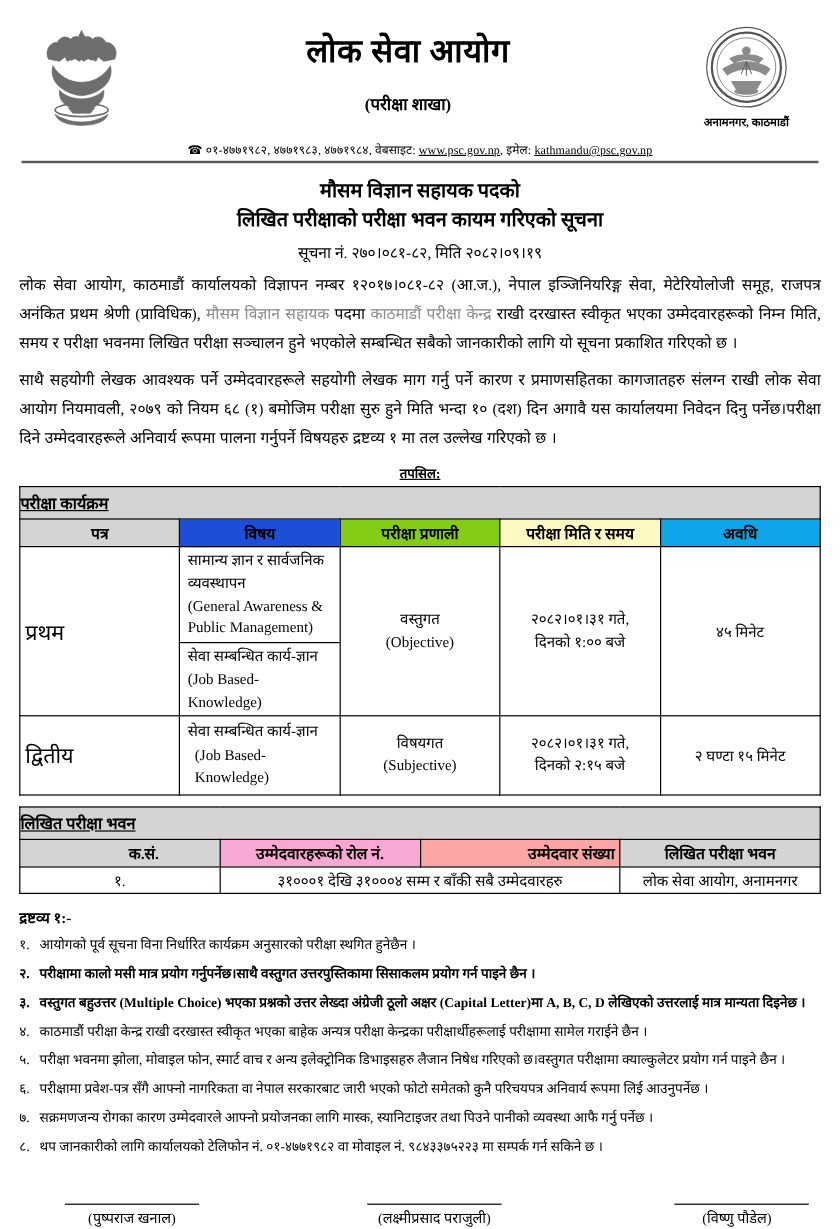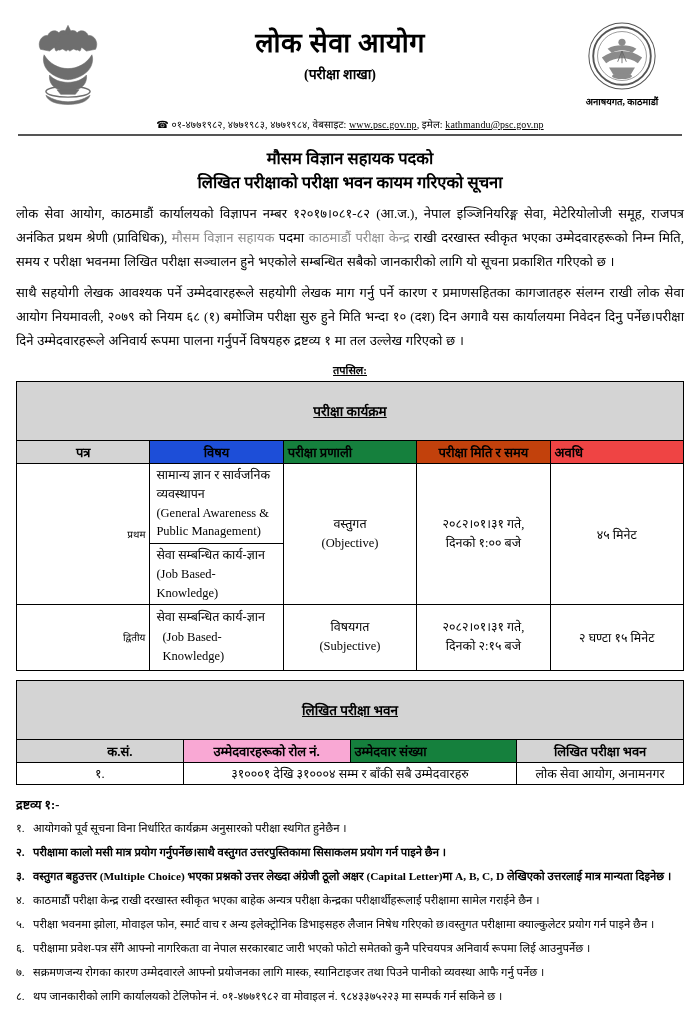--- a/index.html
+++ b/index.html
@@ -14,21 +14,21 @@
   }
   .page { width: 700px; padding: 14px 16px 10px 16px; position: relative; }
 
   
   .header { display: flex; align-items: flex-start; justify-content: space-between; }
   .emblem-left { width: 104px; flex: 0 0 104px; display: flex; justify-content: center; padding-top: 4px; }
   .emblem-right { width: 124px; flex: 0 0 124px; display: flex; flex-direction: column; align-items: center; padding-top: 6px; }
   .head-center { flex: 1 1 auto; text-align: center; padding-top: 14px; }
   .org-name { font-size: 27px; font-weight: bold; letter-spacing: .5px; line-height: 1.16; }
   .office-name { font-size: 22px; font-weight: bold; line-height: 1.3; margin-top: 2px; }
-  .branch-name { font-size: 14px; font-weight: bold; margin-top: 5px; }
+  .branch-name { font-size: 14px; font-weight: bold; margin-top: 18px; }
   .seal-caption { font-size: 9.5px; font-weight: bold; margin-top: 3px; white-space: nowrap; }
 
   .contact-line {
     text-align: center;
     font-size: 10px;
     margin-top: 7px;
     letter-spacing: .1px;
   }
   .contact-line .u { text-decoration: underline; }
   .rule { border-bottom: 2px solid #555; margin: 3px 2px 0 2px; }
@@ -49,31 +49,30 @@
   .g { color: #8a8a8a; }
 
   .tapasil { text-align: center; font-size: 11px; font-weight: bold; margin-top: 9px; }
   .tapasil span { text-decoration: underline; }
 
   
   table { border-collapse: collapse; width: 100%; margin-top: 4px; table-layout: fixed; }
   table td, table th { border: 1px solid #000; padding: 2px 4px; font-size: 12.5px; vertical-align: middle; }
   .tbl-banner {
     background: #d4d4d4;
-    text-align: center;
     font-weight: bold;
     font-size: 13.5px;
-    padding: 20px 0;
+    padding: 4px 0;
   }
   .tbl-banner span { text-decoration: underline; }
   .c { text-align: center; }
   .subj-inner { padding: 2px 6px; font-size: 12.5px; line-height: 1.5; }
   .subj-top { border-bottom: 1px solid #000; }
   .two-line { line-height: 1.55; }
-  .paper-label { text-align: right; font-size: 10px; border-radius: 12px; }
+  .paper-label { text-align: left; font-size: 18px; border-radius: 12px; }
 
   
   .notes { margin-top: 11px; }
   .notes-title { font-size: 12.5px; font-weight: bold; }
   .note-row { display: flex; font-size: 11.3px; line-height: 1.6; margin-top: 6px; }
   .note-num { flex: 0 0 17px; }
   .note-txt { flex: 1 1 auto; }
   .note-bold .note-txt, .note-bold .note-num { font-weight: bold; }
 
   
@@ -122,37 +121,38 @@
           <path d="M50 26c3 0 5 2 5 5s-2 5-5 5-5-2-5-5 2-5 5-5z"></path>
           <path d="M30 40c6-4 12-5 20-5s14 1 20 5l-6 6c-4-3-9-4-14-4s-10 1-14 4z"></path>
           <path d="M22 52c8-6 18-9 28-9s20 3 28 9l-6 8c-6-5-14-7-22-7s-16 2-22 7z"></path>
           <path d="M32 66h36l-6 10H38z"></path>
           <ellipse cx="50" cy="78" rx="14" ry="4"></ellipse>
         </g>
         <g fill="none" stroke="#666" stroke-width="1.2">
           <path d="M50 43 L44 58 M50 43 L56 58 M50 43 L50 60"></path>
         </g>
       </svg>
-      <div class="seal-caption">अनाषयगत, काठमाडौं</div>
+      <div class="seal-caption">अनामनगर, काठमाडौं</div>
     </div>
   </div>
 
   <div class="contact-line">
     <span>☎</span>
     <span>०१-४७७१९८२, ४७७१९८३, ४७७१९८४,</span>
     <span>वेबसाइट:</span>
     <span class="u">www.psc.gov.np</span><span>, इमेल:</span>
     <span class="u">kathmandu@psc.gov.np</span>
   </div>
   <div class="rule"></div>
 
   <div class="title-block">
     <div class="title-1">मौसम विज्ञान सहायक पदको</div>
     <div class="title-2">लिखित परीक्षाको परीक्षा भवन कायम गरिएको सूचना</div>
   </div>
+  <div class="notice-no">सूचना नं. २७०।०८१-८२, मिति २०८२।०९।१९</div>
 
   <div class="para">
     <span>लोक सेवा आयोग, काठमाडौं कार्यालयको विज्ञापन नम्बर १२०१७।०८१-८२ (आ.ज.), नेपाल इञ्जिनियरिङ्ग सेवा, मेटेरियोलोजी समूह, राजपत्र अनंकित प्रथम श्रेणी (प्राविधिक), </span><span class="g">मौसम विज्ञान सहायक</span><span> पदमा </span><span class="g">काठमाडौं परीक्षा केन्द्र</span><span> राखी दरखास्त स्वीकृत भएका उम्मेदवारहरूको निम्न मिति, समय र परीक्षा भवनमा लिखित परीक्षा सञ्चालन हुने भएकोले सम्बन्धित सबैको जानकारीको लागि यो सूचना प्रकाशित गरिएको छ ।</span>
   </div>
 
   <div class="para">साथै सहयोगी लेखक आवश्यक पर्ने उम्मेदवारहरूले सहयोगी लेखक माग गर्नु पर्ने कारण र प्रमाणसहितका कागजातहरु संलग्न राखी लोक सेवा आयोग नियमावली, २०७९ को नियम ६८ (१) बमोजिम परीक्षा सुरु हुने मिति भन्दा १० (दश) दिन अगावै यस कार्यालयमा निवेदन दिनु पर्नेछ।परीक्षा दिने उम्मेदवारहरूले अनिवार्य रूपमा पालना गर्नुपर्ने विषयहरु द्रष्टव्य १ मा तल उल्लेख गरिएको छ ।</div>
 
   <div class="tapasil">
     <span>तपसिल:</span>
   </div>
@@ -160,23 +160,23 @@
   <table>
     <tbody>
       <tr>
         <td class="tbl-banner" colspan="5">
           <span>परीक्षा कार्यक्रम</span>
         </td>
       </tr>
       <tr>
         <td style="width:58px;background:#d4d4d4;text-align:center;font-weight:bold;font-size:13px;">पत्र</td>
         <td style="width:248px;background:#1d4ed8;text-align:center;font-weight:bold;font-size:13px;">विषय</td>
-        <td style="width:110px;background:#15803d;text-align:left;font-weight:bold;font-size:13px;">परीक्षा प्रणाली</td>
-        <td style="width:131px;background:#c2410c;text-align:center;font-weight:bold;font-size:13px;">परीक्षा मिति र समय</td>
-        <td style="background:#ef4444;text-align:left;font-weight:bold;font-size:13px;">अवधि</td>
+        <td style="width:110px;background:#84cc16;text-align:center;font-weight:bold;font-size:13px;">परीक्षा प्रणाली</td>
+        <td style="width:131px;background:#fef9c3;text-align:center;font-weight:bold;font-size:13px;">परीक्षा मिति र समय</td>
+        <td style="background:#0ea5e9;text-align:center;font-weight:bold;font-size:13px;">अवधि</td>
       </tr>
 
       <tr>
         <td class="paper-label">प्रथम</td>
         <td style="padding:0;">
           <div class="subj-inner subj-top">
             <div>सामान्य ज्ञान र सार्वजनिक व्यवस्थापन</div>
             <div>(General Awareness &amp; Public Management)</div>
           </div>
           <div class="subj-inner">
@@ -217,21 +217,21 @@
   <table style="margin-top:9px;border-radius:17px;">
     <tbody>
       <tr>
         <td class="tbl-banner" colspan="4">
           <span>लिखित परीक्षा भवन</span>
         </td>
       </tr>
       <tr>
         <td style="width:52px;background:#d4d4d4;text-align:center;font-weight:bold;font-size:13px;padding-left:44px;">क.सं.</td>
         <td style="width:212px;background:#f9a8d4;text-align:center;font-weight:bold;font-size:13px;">उम्मेदवारहरूको रोल नं.</td>
-        <td style="width:136px;background:#15803d;text-align:left;font-weight:bold;font-size:13px;">उम्मेदवार संख्या</td>
+        <td style="width:136px;background:#fca5a5;text-align:right;font-weight:bold;font-size:13px;">उम्मेदवार संख्या</td>
         <td style="background:#d4d4d4;text-align:center;font-weight:bold;font-size:13px;">लिखित परीक्षा भवन</td>
       </tr>
       <tr>
         <td class="c">१.</td>
         <td class="c" colspan="2">३१०००१ देखि ३१०००४ सम्म र बाँकी सबै उम्मेदवारहरु</td>
         <td class="c">लोक सेवा आयोग, अनामनगर</td>
       </tr>
     </tbody>
   </table>
 

